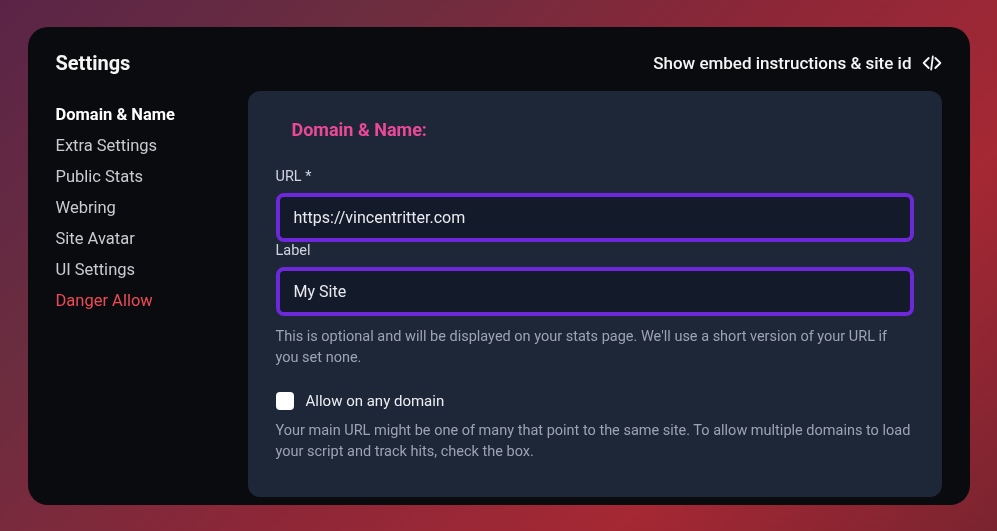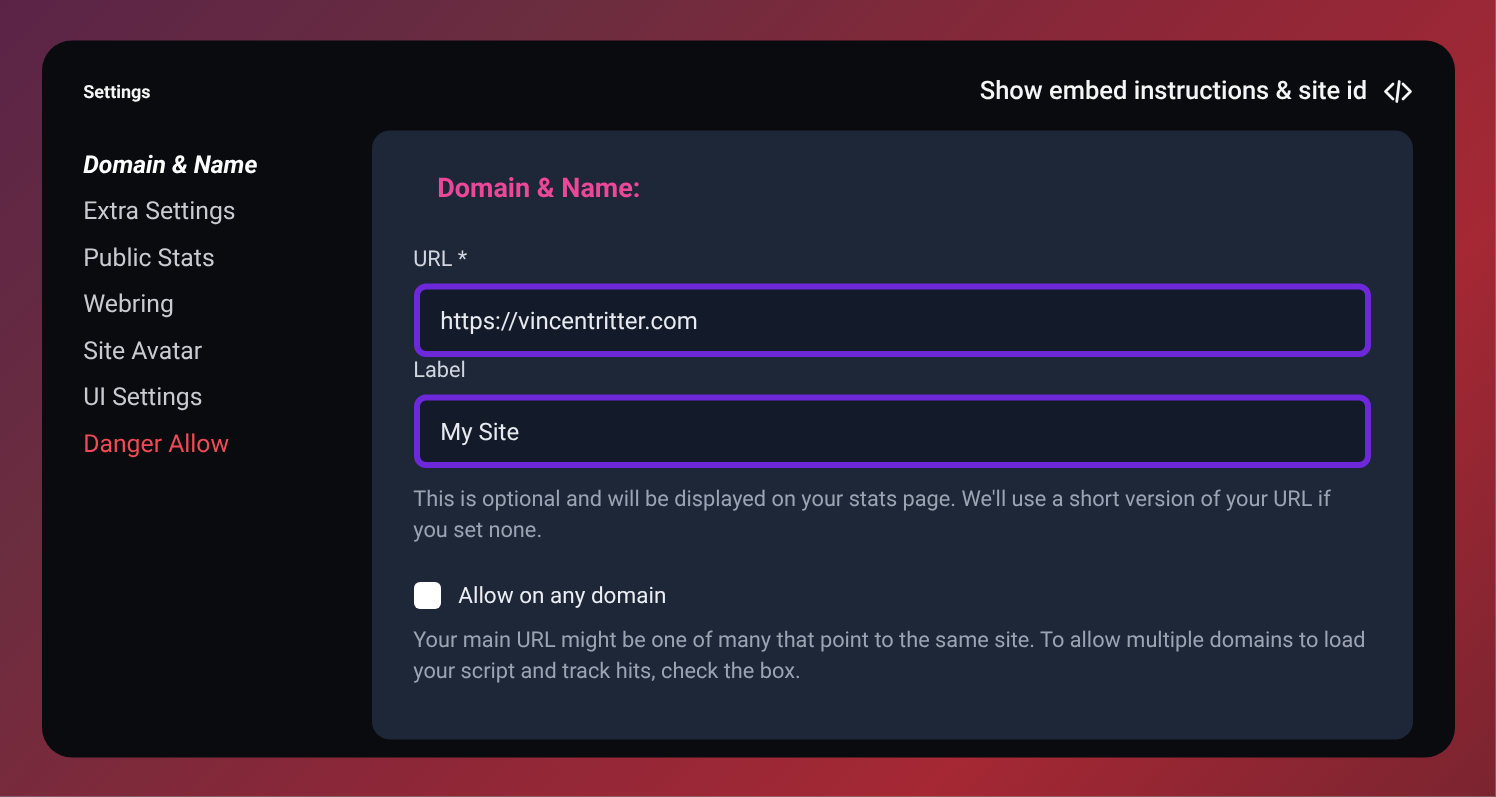--- a/index.html
+++ b/index.html
@@ -26,21 +26,21 @@
       overflow: hidden;
     }
     .header {
       display: flex;
       justify-content: space-between;
       align-items: center;
       margin-bottom: 16px;
     }
     .title {
       color: #f5f5f5;
-      font-size: 12px;
+      font-size: 20px;
       font-weight: 700;
     }
     .embed-link {
       display: flex;
       align-items: center;
       gap: 10px;
       color: #f5f5f5;
       font-size: 17px;
       font-weight: 500;
       cursor: pointer;
@@ -65,21 +65,20 @@
     .sidebar-item {
       color: #c9cbd1;
       font-size: 16.5px;
       padding: 6px 0;
       cursor: pointer;
       font-weight: 400;
     }
     .sidebar-item.active {
       color: #ffffff;
       font-weight: 700;
-      font-style: italic;
     }
     .sidebar-item.danger {
       color: #ef4a56;
     }
     .content {
       flex: 1;
       background: #1e2738;
       border-radius: 12px;
       padding: 28px 28px 0 28px;
       overflow: hidden;

